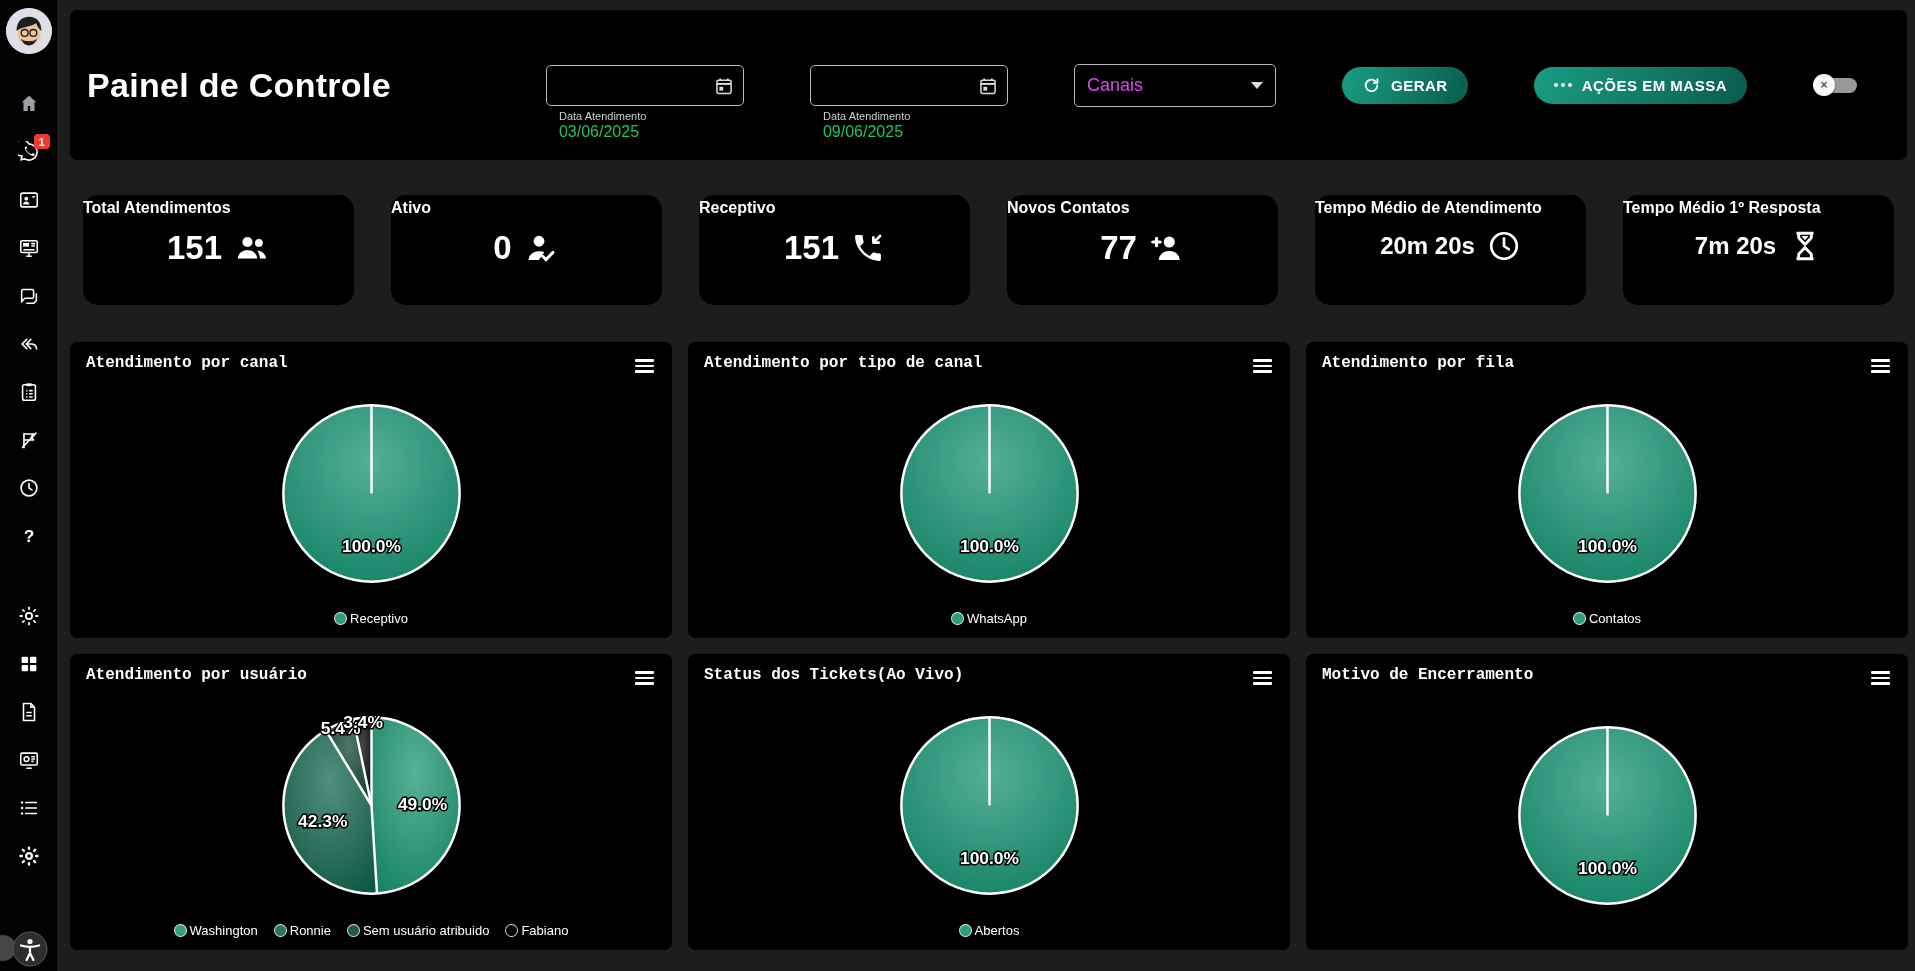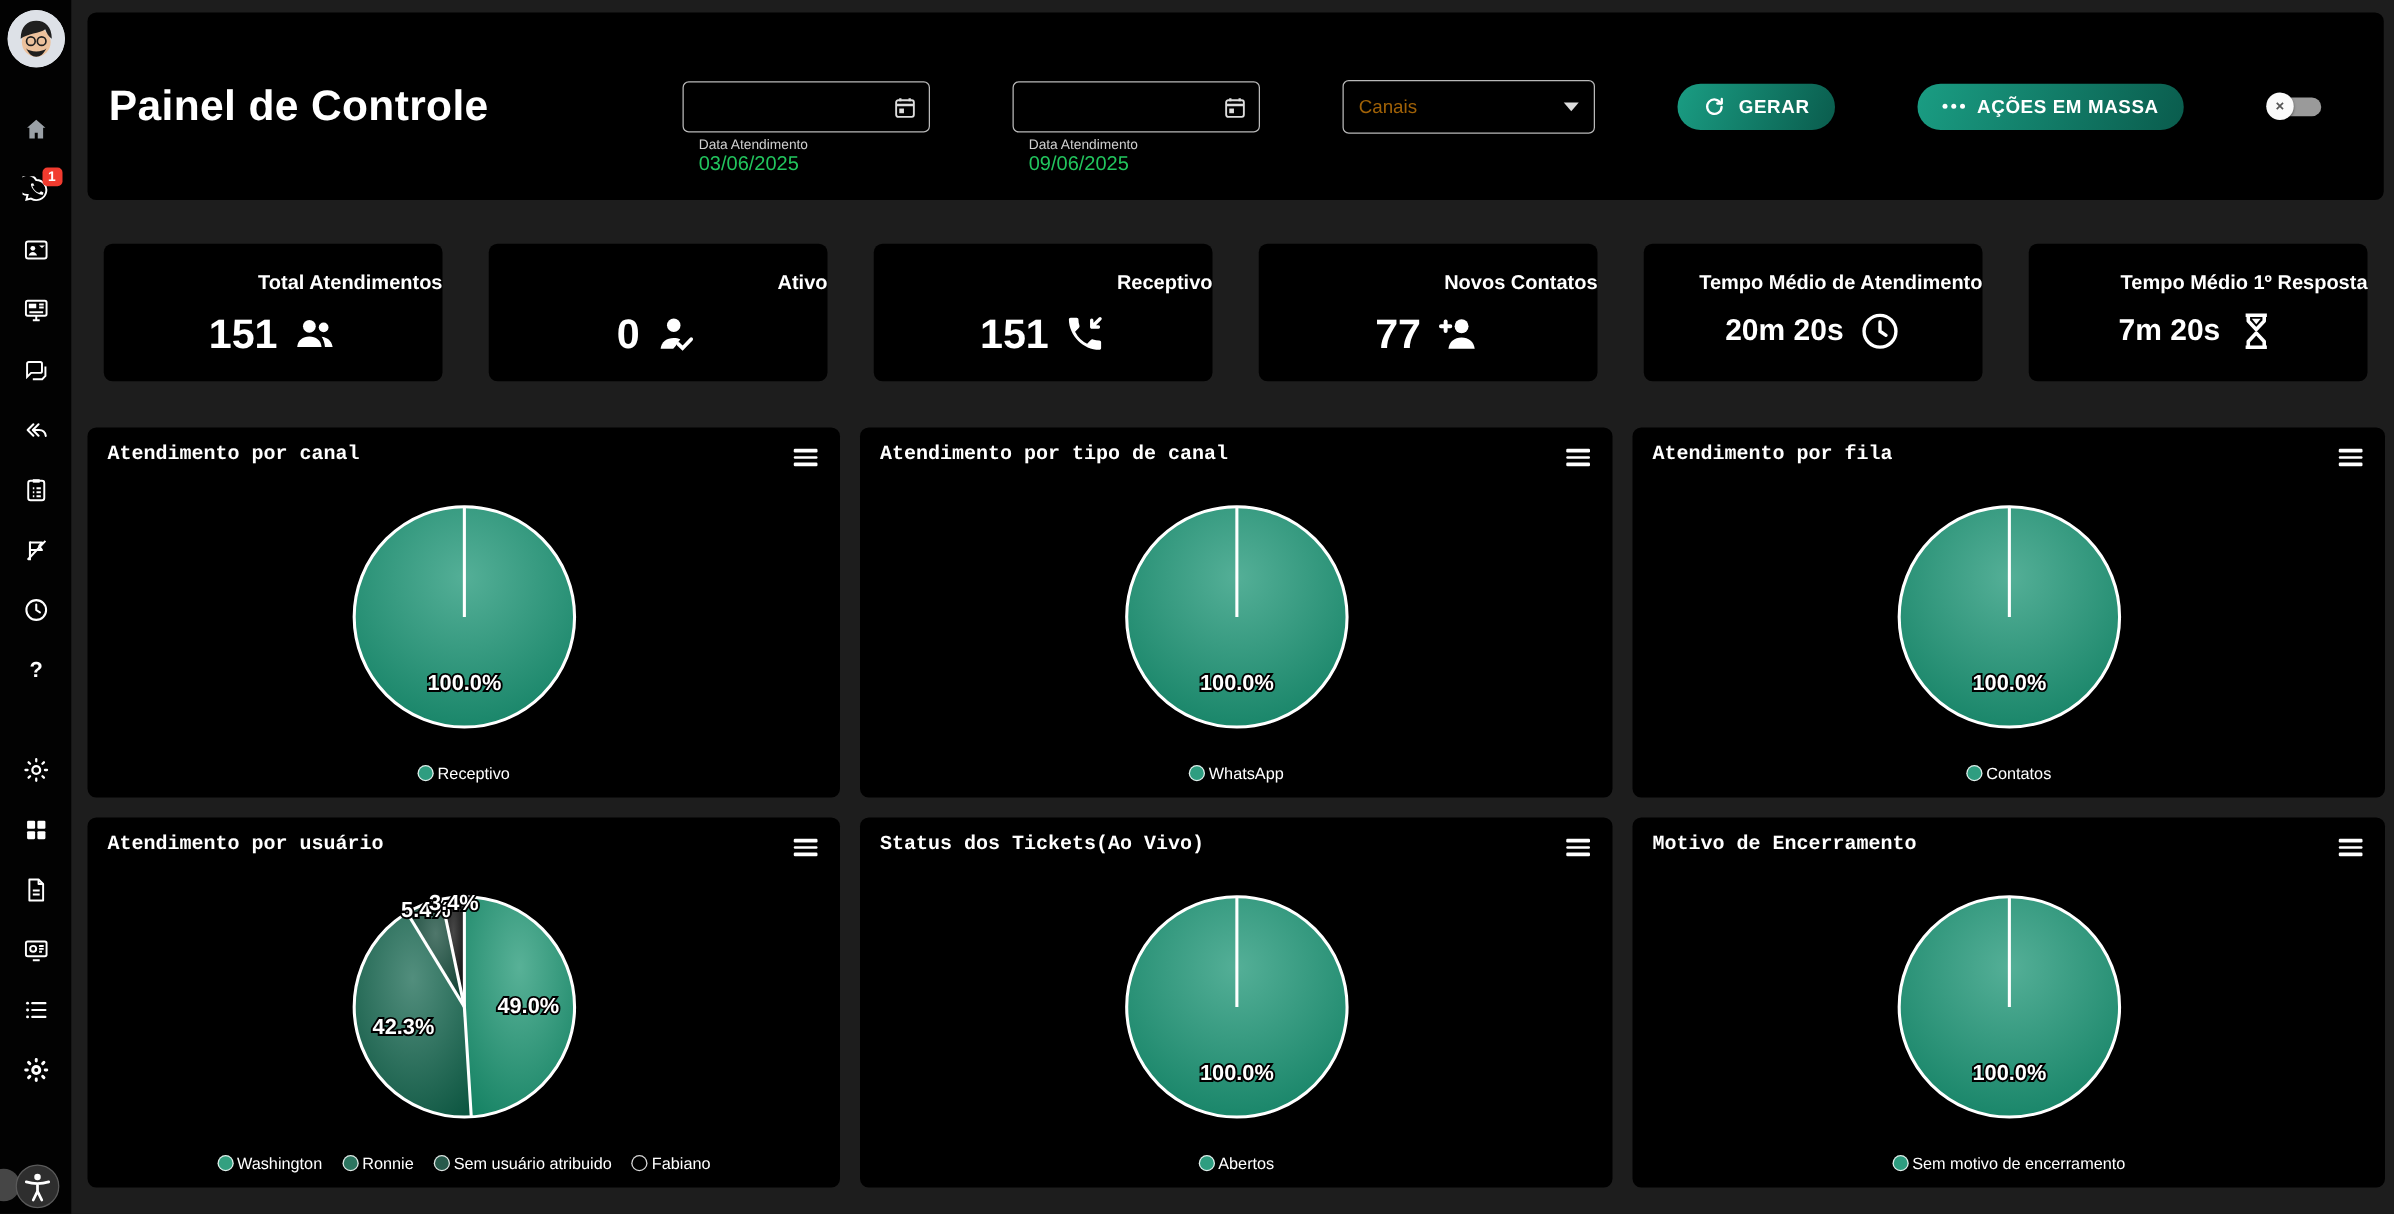--- a/index.html
+++ b/index.html
@@ -27,37 +27,37 @@
   .header { width:1837px; height:150px; display:flex; align-items:center; padding-left:17px; }
   .title { font-size:34px; font-weight:bold; letter-spacing:.3px; }
   .controls { display:flex; align-items:center; gap:66px; margin-left:auto; margin-right:50px; }
   .datefield { width:198px; height:41px; border:1px solid #b9b9b9; border-radius:5px;
                padding:4px 10px 0 12px; position:relative; cursor:pointer; }
   .datefield .lbl { font-size:11px; color:#cfcfcf;margin-top:40px; }
   .datefield .val { font-size:16px; color:#22c55e; margin-top:1px; }
   .datefield .cal { position:absolute; right:9px; top:10px; }
   .selectfield { width:202px; height:43px; border:1px solid #b9b9b9; border-radius:5px;
                  display:flex; align-items:center; padding:0 12px; cursor:pointer; }
-  .selectfield .val { font-size:15px; color:#a16207; }
+  .selectfield .val { font-size:18px; color:#d946ef; }
   .caret { margin-left:auto; width:0; height:0; border-left:6px solid transparent;
            border-right:6px solid transparent; border-top:7px solid #ddd; }
   .btn { height:37px; border:none; border-radius:19px; display:flex; align-items:center;
          gap:10px; padding:0 20px; background:linear-gradient(110deg,#1a9d83,#0a5c4d);
          color:#fff; font-size:15px; font-weight:bold; letter-spacing:.5px; cursor:pointer;
          font-family:"Liberation Sans", sans-serif; }
   .dots { display:flex; gap:3px; } .dots i { width:4px; height:4px; border-radius:50%; background:#fff; }
   .toggle { width:44px; height:22px; position:relative; cursor:pointer; }
   .toggle .track { position:absolute; left:8px; top:4px; width:36px; height:15px;
                    background:#9a9a9a; border-radius:8px; }
   .toggle .thumb { position:absolute; left:0; top:0; width:22px; height:22px; border-radius:50%;
                    background:#fafafa; color:#555; font-size:12px; font-weight:bold;
                    display:flex; align-items:center; justify-content:center; box-shadow:0 1px 2px rgba(0,0,0,.5); }
   
   .stats { display:flex; gap:37px; margin:35px 0 0 13px; }
-  .stat { width:271px; height:110px; padding-top:23px; text-align:right; }
+  .stat { width:271px; height:110px; padding-top:4px; text-align:left;border-radius:15px; }
   .stat .st { font-size:16px; font-weight:600; }
   .stat .vrow { display:flex; align-items:center; justify-content:center; gap:12px; margin-top:12px; }
   .stat .num { font-size:33px; font-weight:bold; }
   .stat .num.small { font-size:24px; }
   
   .charts { display:grid; grid-template-columns:repeat(3,602px); gap:16px; margin-top:37px; }
   .chart-card { height:296px; padding:12px 16px 8px 16px; display:flex; flex-direction:column; }
   .chead { display:flex; align-items:flex-start; }
   .ctitle { font-size:16px; font-weight:bold;font-family:Liberation Mono, monospace; }
   .menu { margin-left:auto; cursor:pointer; padding:2px; }
@@ -529,21 +529,15 @@
                 <stop offset="0%" stop-color="#54af97"></stop>
                 <stop offset="100%" stop-color="#107f62"></stop>
               </radialGradient>
             </defs>
             <circle cx="100" cy="100" r="86" fill="url(#g5_0)"></circle>
             <line x1="100" y1="100" x2="100" y2="14" stroke="#fff" stroke-width="2.4"></line>
             <circle cx="100" cy="100" r="86" fill="none" stroke="#fff" stroke-width="2.4"></circle>
             <text x="100" y="157" class="pieLabel">100.0%</text>
           </svg>
         </div>
-      <div class="legend">
-          <span class="litem">
-            <span class="ldot" style="background: rgb(46, 157, 128);"></span>
-            <span>Sem motivo de encerramento</span>
-          </span>
-        </div>
     </div>
   </div>
 </div>
 
 </body></html>

